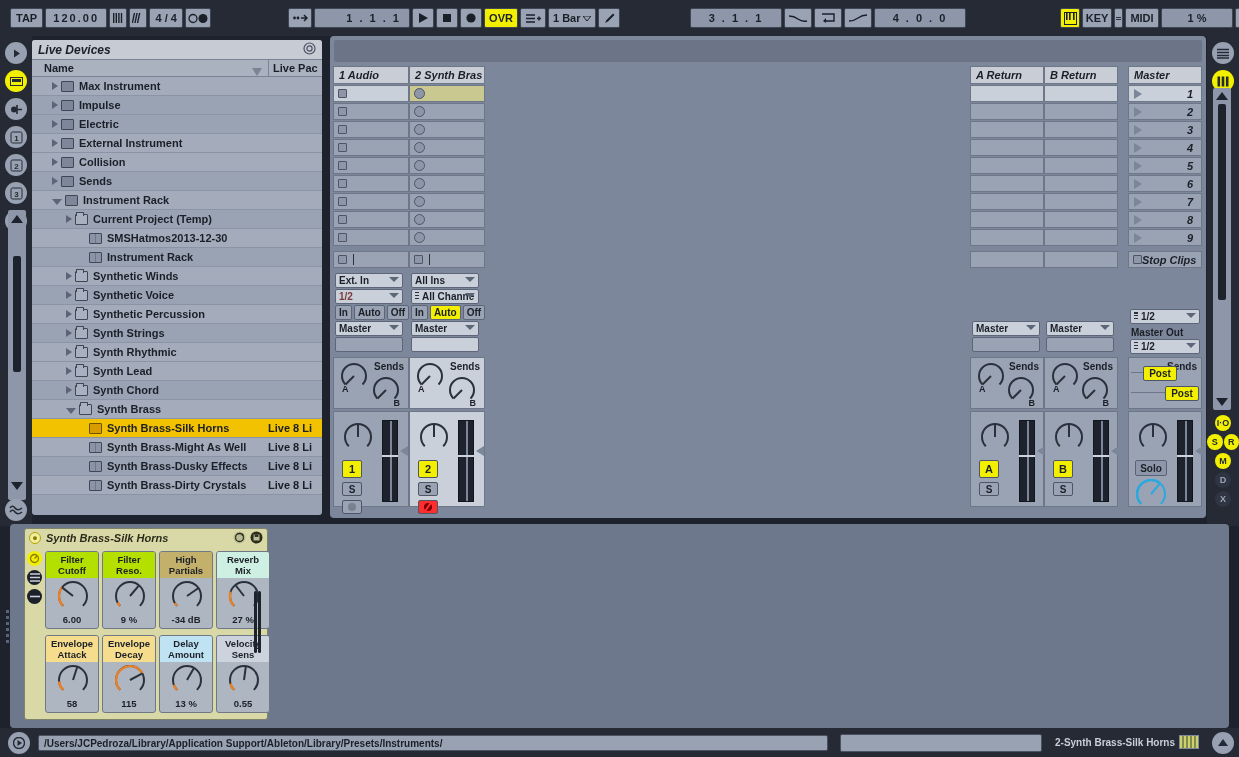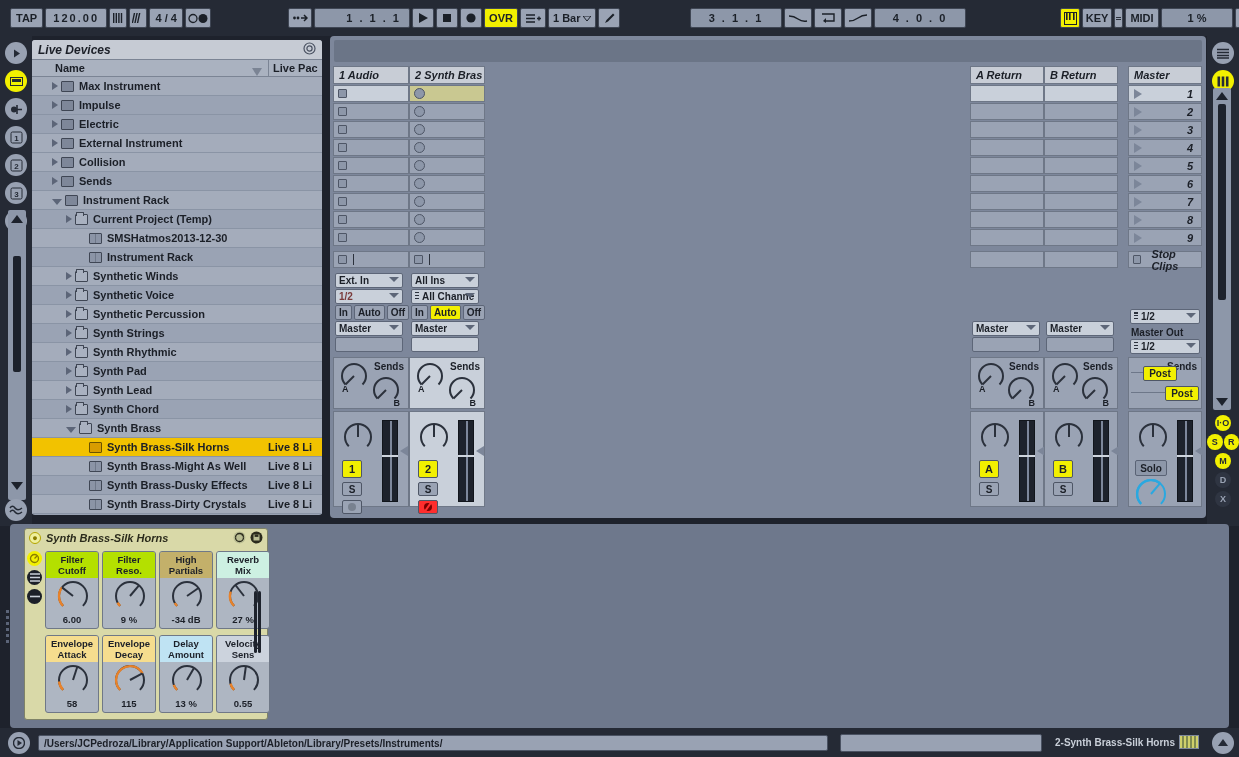--- a/index.html
+++ b/index.html
@@ -43,21 +43,21 @@
   .arrow-dn { border-top:8px solid #1d222c; }
 
   
   .browser { position:absolute; left:32px; top:40px; width:290px; height:475px;
      background:#99a2b3; border-radius:3px; overflow:hidden; }
   .br-title { height:20px; background:#c6cbd4; border-bottom:1px solid #6b7policy;
      display:flex; align-items:center; padding:0 6px; font-style:italic; font-weight:bold; font-size:12px;
      border-bottom:1px solid #7b8494; }
   .br-head { height:17px; background:#aab2c0; border-bottom:1px solid #7b8494;
      display:flex; align-items:center; font-weight:bold; font-size:11px; }
-  .br-head .c1 { flex:1; padding-left:23px; position:relative;}
+  .br-head .c1 { flex:1; padding-left:12px; position:relative;}
   .br-head .c2 { width:54px; padding-left:4px; border-left:1px solid #7b8494; height:17px; line-height:17px;}
   .br-list { position:absolute; top:37px; left:0; right:0; bottom:0; overflow:hidden; }
   .br-row { height:19px; display:flex; align-items:center; border-bottom:1px solid #8a94a5;
      background:#a4acbb; font-weight:bold; font-size:11px; }
   .br-row.alt { background:#9aa3b4; }
   .br-row.sel { background:#f2c200; }
   .br-row .nm { flex:1; white-space:nowrap; overflow:hidden; }
   .br-row .pk { width:54px; white-space:nowrap; overflow:hidden; font-weight:bold; }
   .tri { width:0;height:0;border-top:4px solid transparent;border-bottom:4px solid transparent;
      border-left:6px solid #5c6578; margin-right:3px; flex:none;}
@@ -506,27 +506,20 @@
           <span class="nm">Synth Strings</span>
           <span class="pk"></span>
         </div>
         <div class="br-row">
           <span style="flex: 0 0 auto; width: 34px;"></span>
           <span class="tri"></span>
           <span class="fold-ico"></span>
           <span class="nm">Synth Rhythmic</span>
           <span class="pk"></span>
         </div>
-        <div class="br-row alt">
-          <span style="flex: 0 0 auto; width: 34px;"></span>
-          <span class="tri"></span>
-          <span class="fold-ico"></span>
-          <span class="nm">Synth Pad</span>
-          <span class="pk"></span>
-        </div>
         <div class="br-row">
           <span style="flex: 0 0 auto; width: 34px;"></span>
           <span class="tri"></span>
           <span class="fold-ico"></span>
           <span class="nm">Synth Lead</span>
           <span class="pk"></span>
         </div>
         <div class="br-row alt">
           <span style="flex: 0 0 auto; width: 34px;"></span>
           <span class="tri"></span>
@@ -693,21 +686,21 @@
           <span style="width: 1px; height: 11px; background: rgb(43, 49, 60); margin-left: 6px;"></span>
         </div>
         <div class="slot" style="left: 79px; top: 215px; width: 76px; height: 17px; position: absolute;">
           <span class="sq"></span>
           <span style="width: 1px; height: 11px; background: rgb(43, 49, 60); margin-left: 6px;"></span>
         </div>
         <div class="slot" style="left: 640px; top: 215px; width: 74px; height: 17px; position: absolute;"></div>
         <div class="slot" style="left: 714px; top: 215px; width: 74px; height: 17px; position: absolute;"></div>
         <div class="slot" style="left: 798px; top: 215px; width: 74px; height: 17px; position: absolute; justify-content: flex-start;">
           <span class="sq"></span>
-          <span style="margin-left: 10px; font-weight: bold; font-style: italic;">Stop Clips</span>
+          <span style="font-weight: bold; font-style: italic;">Stop Clips</span>
         </div>
         <div class="iobox" style="left: 5px; top: 237px; width: 68px; height: 15px; position: absolute;">Ext. In<span class="cv"></span></div>
         <div class="iobox" style="left: 5px; top: 253px; width: 68px; height: 15px; position: absolute;">
           <span style="color: rgb(122, 58, 58);">1/2</span>
           <span class="cv"></span>
         </div>
         <div class="io3" style="left: 5px; top: 269px; width: 68px; height: 15px; position: absolute;">
           <div style="flex: 1 1 0%;">In</div>
           <div style="flex: 1 1 0%;">Auto</div>
           <div style="flex: 1 1 0%;">Off</div>

